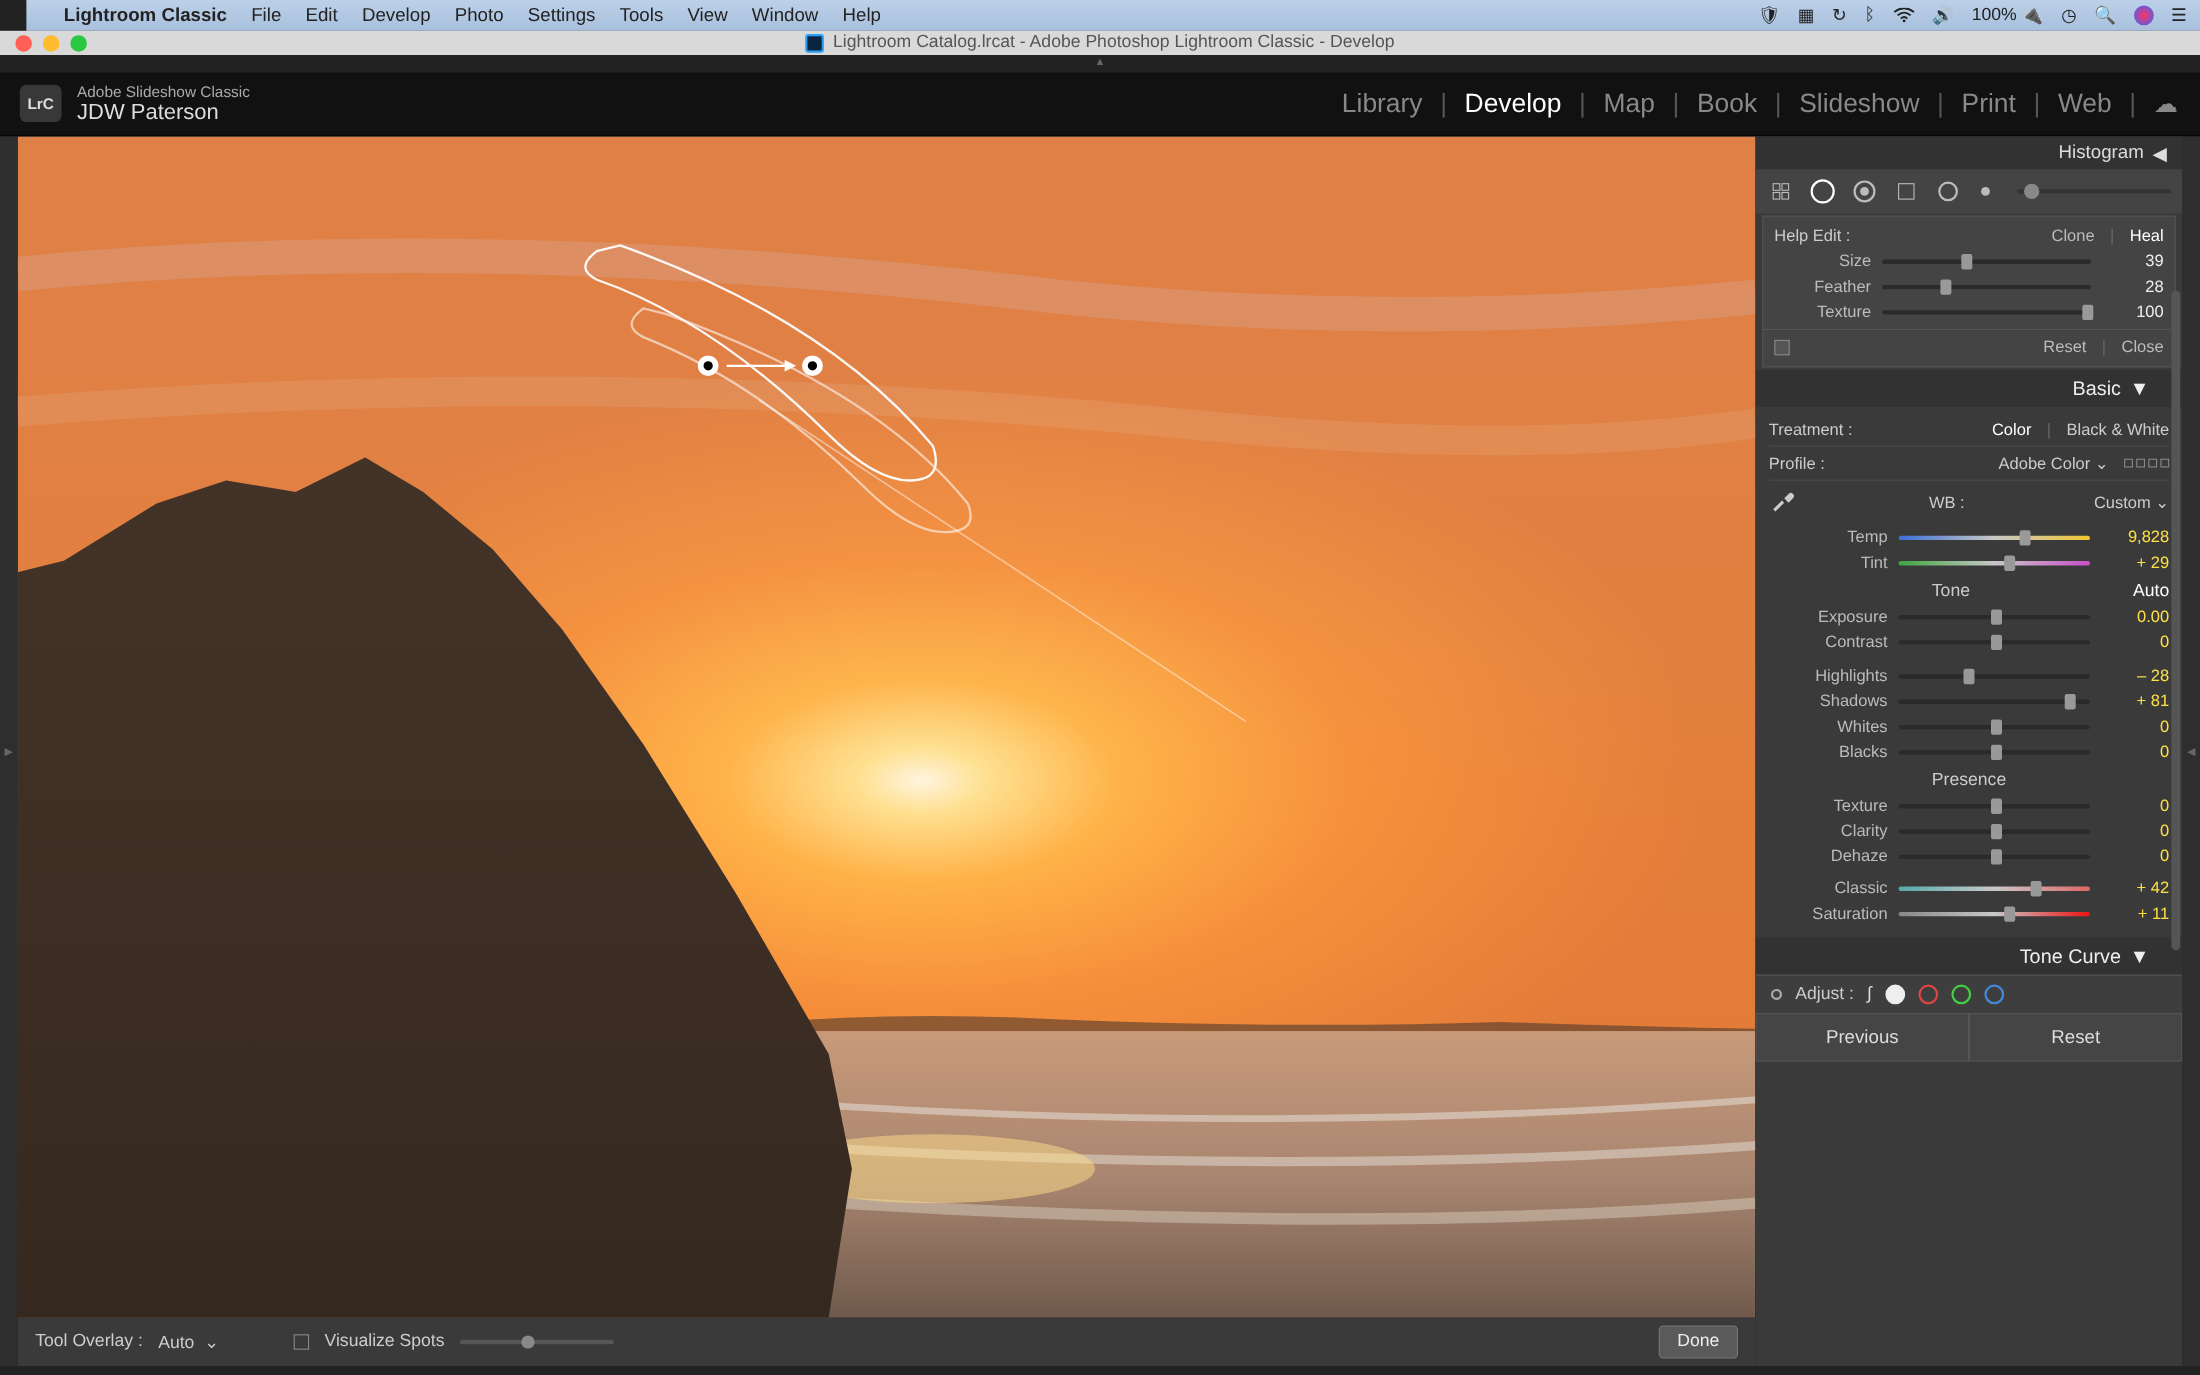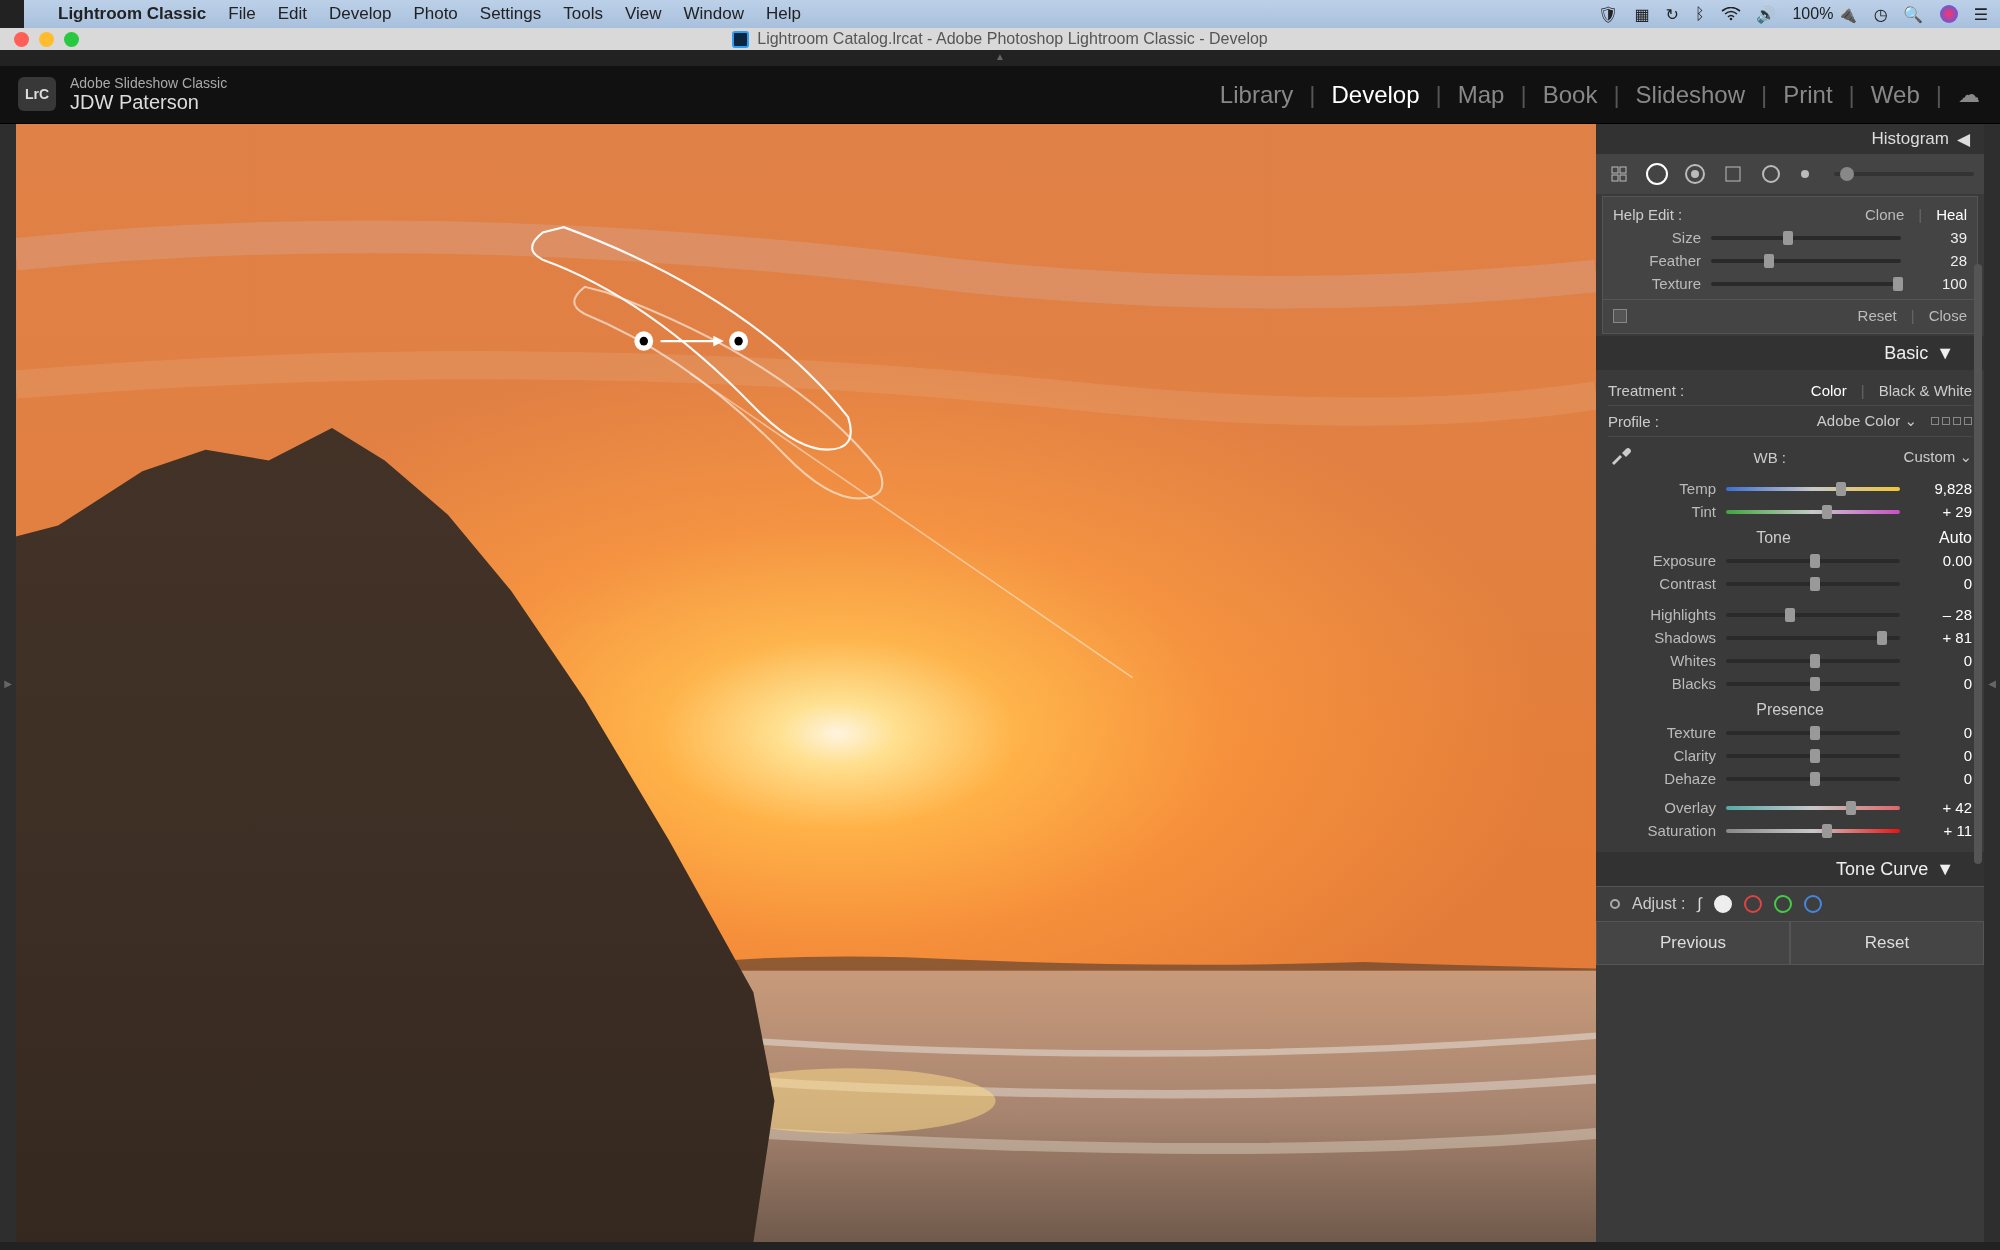--- a/index.html
+++ b/index.html
@@ -67,21 +67,21 @@
 .sp-row .actions{display:flex;gap:14px;color:#bbb}
 .sp-row .actions .act-active{color:#fff}
 .sp-slider{flex:1;height:4px;background:#2a2a2a;border-radius:2px;margin:0 10px;position:relative}
 .sp-slider .thumb{width:10px;height:14px;background:#999;border-radius:2px;position:absolute;top:-5px}
 .thin-sep{height:1px;background:#555;margin:4px -10px}
 
 .section-title{height:34px;background:#323232;display:flex;align-items:center;justify-content:flex-end;padding:0 30px;font-size:18px;color:#eee;gap:8px}
 .section-body{padding:6px 12px 10px}
 .row{display:flex;align-items:center;padding:3px 0}
 .row .lab{width:108px;text-align:right;color:#bbb;font-size:15px}
-.row .val{width:62px;text-align:right;color:#ffffff;font-size:15px}
+.row .val{width:62px;text-align:right;color:#fde047;font-size:15px}
 .row .sldr{flex:1;height:4px;background:#2a2a2a;border-radius:2px;margin:0 10px;position:relative}
 .row .sldr .thumb{width:10px;height:14px;background:#999;border-radius:2px;position:absolute;top:-5px}
 .row .sldr.temp{background:linear-gradient(to right,#3b6fd6,#c8c8c8,#f2c633)}
 .row .sldr.tint{background:linear-gradient(to right,#3fa63f,#c8c8c8,#c94fc9)}
 .row .sldr.vib{background:linear-gradient(to right,#5aa,#c8c8c8,#d66)}
 .row .sldr.sat{background:linear-gradient(to right,#888,#c8c8c8,#e11)}
 .sub-head{display:flex;justify-content:space-between;color:#ccc;font-size:16px;padding:6px 0 2px 0}
 .sub-head .center{flex:1;text-align:center}
 .sub-head .auto{color:#fff}
 .treatment-row, .profile-row, .wb-row{display:flex;align-items:center;justify-content:space-between;padding:6px 0;font-size:15px}
@@ -234,20 +234,33 @@
               <circle cx="596" cy="200" r="4" fill="#000"></circle>
             <circle cx="686" cy="200" r="9" fill="#fff"></circle>
               <circle cx="686" cy="200" r="4" fill="#000"></circle>
             <line x1="612" y1="200" x2="668" y2="200" stroke="#fff" stroke-width="2"></line>
             <path d="M662 195 L672 200 L662 205 Z" fill="#fff"></path>
           </g>
         </svg>
       </div>
     </div>
 
+    <div class="canvas-toolbar">
+      <div class="left">
+        <span>Tool Overlay :</span>
+        <span><span>Auto</span> &nbsp;⌄</span>
+        <span style="width:40px"></span>
+        <span class="cb"></span>
+        <span>Visualize Spots</span>
+        <span class="mini-slider">
+            <span class="thumb" style="left:56px"></span>
+          </span>
+      </div>
+      <button class="btn-done">Done</button>
+    </div>
   </div>
 
   <div class="rpanel" style="position:relative">
     <div class="panel-header">
       <span>Histogram</span>
         <span>◀</span>
     </div>
 
     <div class="tool-strip">
       <span class="tool">
@@ -447,21 +460,21 @@
         </div>
       <div class="row">
           <span class="lab">Dehaze</span>
           <span class="sldr">
             <span class="thumb" style="left:48%"></span>
           </span>
           <span class="val">0</span>
         </div>
       <div style="height:6px"></div>
       <div class="row">
-          <span class="lab">Overlay</span>
+          <span class="lab">Classic</span>
           <span class="sldr vib">
             <span class="thumb" style="left:69%"></span>
           </span>
           <span class="val">+ 42</span>
         </div>
       <div class="row">
           <span class="lab">Saturation</span>
           <span class="sldr sat">
             <span class="thumb" style="left:55%"></span>
           </span>

